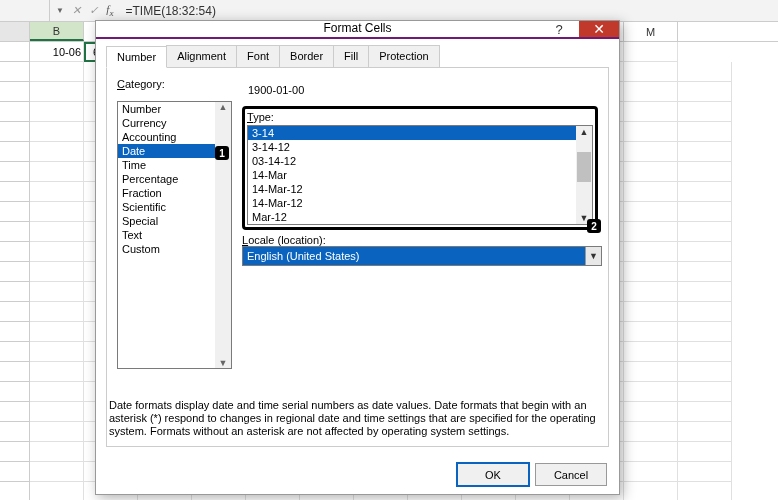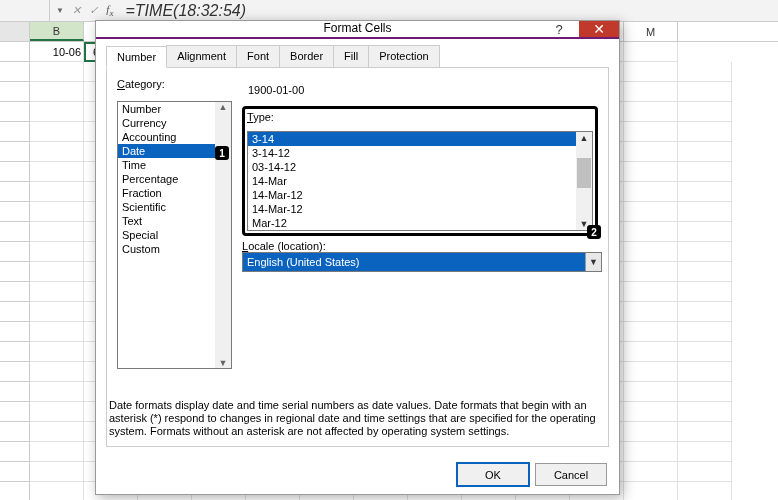--- a/index.html
+++ b/index.html
@@ -4,21 +4,21 @@
 <style>
 * { box-sizing: border-box; margin: 0; padding: 0; }
 body { font-family: "Segoe UI", Tahoma, sans-serif; font-size: 11px; background: #fff; overflow: hidden; width: 778px; height: 500px; position: relative; }
 
 
 .sheet { position: absolute; top: 0; left: 0; right: 0; bottom: 0; }
 .formula-bar { height: 22px; border-bottom: 1px solid #ccc; display: flex; align-items: center; background: #f3f3f3; }
 .fb-name { width: 50px; border-right: 1px solid #ccc; padding-left: 4px; height:100%; display:flex;align-items:center;}
 .fb-icons { display:flex; align-items:center; gap:8px; padding: 0 6px; color:#888; font-style: italic; }
 .fb-fx { font-style: italic; font-family: "Times New Roman", serif; color:#555; }
-.fb-input { flex:1; padding-left: 6px; font-size: 16px; color:#333;font-style:italic;}
+.fb-input { flex:1; padding-left: 6px; font-size: 12px; color:#333;}
 .col-headers { display:flex; height: 20px; background:#fff; border-bottom:1px solid #ccc;}
 .corner { width: 30px; background:#e6e6e6; border-right:1px solid #ccc;}
 .ch { min-width: 54px; text-align:center; border-right:1px solid #ccc; background:#fff; font-size:11px; color:#333; display:flex;align-items:center;justify-content:center;}
 .ch.active { background:#d3e5c9; border-bottom:2px solid #217346;}
 .grid { display:flex; flex-direction:column;}
 .row { display:flex; height: 20px;}
 .rh { width:30px; background:#fff; border-right:1px solid #ccc; border-bottom:1px solid #ccc; text-align:center; font-size:11px;}
 .cell { min-width:54px; border-right:1px solid #e0e0e0; border-bottom:1px solid #e0e0e0; padding-right:2px; text-align:right; font-size:11px; display:flex;align-items:center;justify-content:flex-end;}
 .cell.selected { border:2px solid #217346; }
 
@@ -43,21 +43,21 @@
 .cat-item.sel { background:#0a64bf; color:#fff;}
 .cat-scroll { position:absolute; right:0; top:0; bottom:0; width:16px; background:#f0f0f0; display:flex; flex-direction:column; justify-content:space-between; align-items:center;}
 .cat-scroll span { font-size:9px; color:#666;}
 
 .left-col { float:left; }
 .right-col { margin-left: 125px; }
 .sample-label { font-size:11px;}
 .sample-val { font-size:11px; margin: 6px 0 10px 6px;}
 
 .type-box-wrap { border: 3px solid #000; border-radius:4px; padding:2px; position:relative; margin-bottom:4px;}
-.type-label { font-size:11px; margin-bottom:8px;}
+.type-label { font-size:11px; margin-bottom:2px;}
 .type-list { border:1px solid #7a7a7a; height: 100px; background:#fff; position:relative; overflow:hidden;}
 .type-item { font-size:11px; padding:0 4px; line-height:14px;}
 .type-item.sel { background:#0a64bf; color:#fff;}
 .type-scroll { position:absolute; right:0; top:0; bottom:0; width:16px; background:#f0f0f0; display:flex; flex-direction:column; align-items:center;}
 .type-scroll .thumb { background:#c0c0c0; width:14px; height:30px; margin-top:14px;}
 .type-scroll .arr { font-size:9px; color:#333; line-height:12px;}
 
 .badge { position:absolute; background:#000; color:#fff; font-weight:bold; font-size:10px; width:14px; height:14px; border-radius:3px; display:flex;align-items:center;justify-content:center;}
 
 .locale-label { font-size:11px; margin-top:4px;}
@@ -494,22 +494,22 @@
       <div class="cat-label"><span class="cat-label-underline">C</span>ategory:</div>
       <div class="category-box" id="catbox">
           <div class="cat-item">Number</div>
           <div class="cat-item">Currency</div>
           <div class="cat-item">Accounting</div>
           <div class="cat-item sel">Date</div>
           <div class="cat-item">Time</div>
           <div class="cat-item">Percentage</div>
           <div class="cat-item">Fraction</div>
           <div class="cat-item">Scientific</div>
+          <div class="cat-item">Special</div>
           <div class="cat-item">Text</div>
-          <div class="cat-item">Special</div>
           <div class="cat-item">Custom</div>
           <div class="cat-scroll">
             <span>▲</span>
             <span>▼</span>
           </div>
       </div>
     </div>
 
     <div class="right-col">
       <div class="sample-val">1900-01-00</div>

